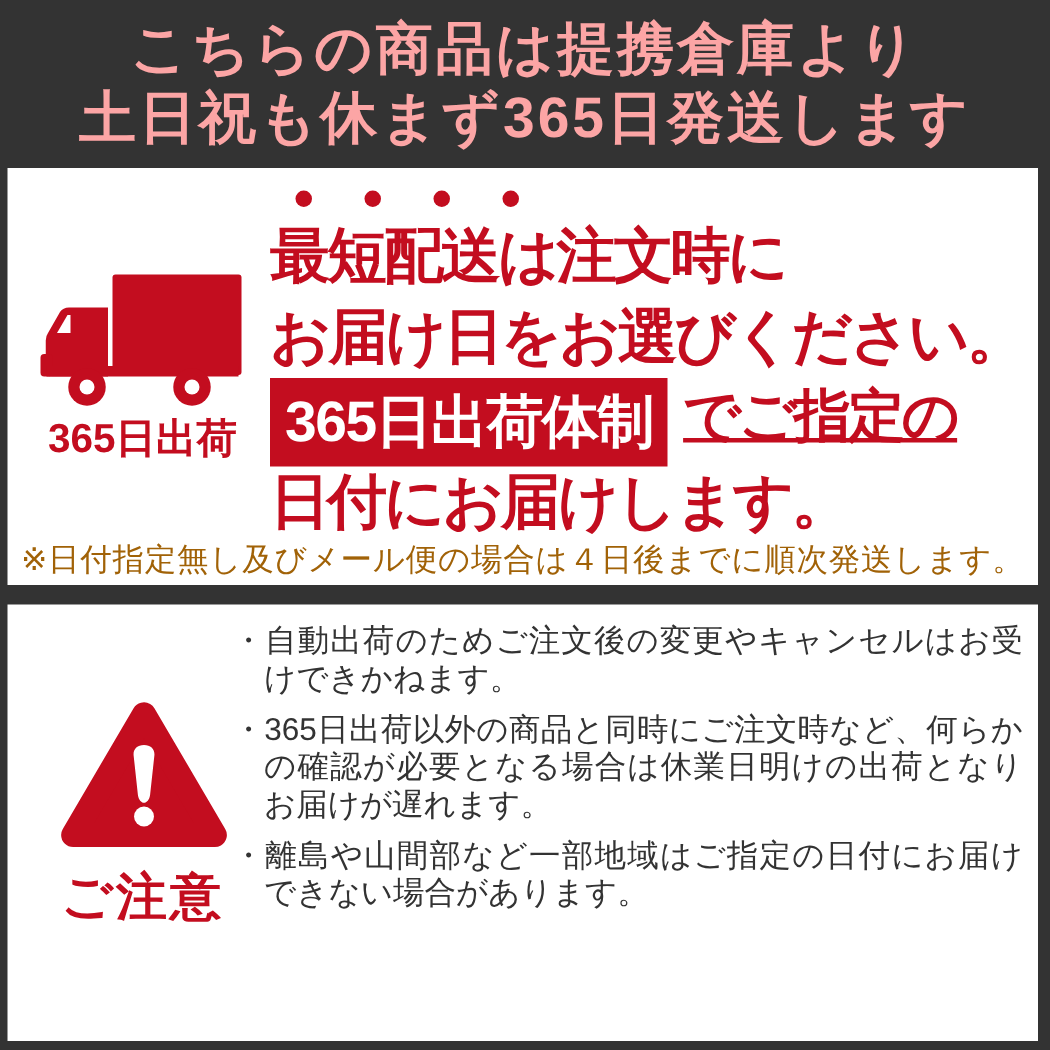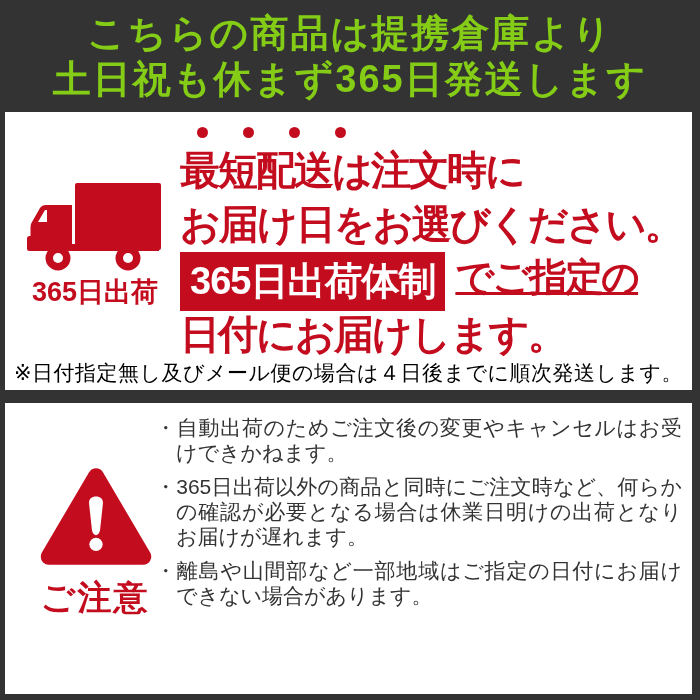--- a/index.html
+++ b/index.html
@@ -3,21 +3,21 @@
 <meta charset="utf-8">
 <style>
   html,body{margin:0;padding:0;background:#333333;}
   .stage{
     position:relative;width:700px;height:700px;background:#333333;
     font-family:"Liberation Sans","DejaVu Sans",sans-serif;overflow:hidden;
   }
   
   .banner{position:absolute;top:0;left:0;width:700px;height:112px;
     display:flex;flex-direction:column;justify-content:center;align-items:center;
-    color:#84cc16;font-weight:700;text-align:center;}
+    color:#fca5a5;font-weight:700;text-align:center;}
   .banner .bline{font-size:38px;line-height:46px;letter-spacing:2px;white-space:nowrap;}
   
   .panel{position:absolute;left:5px;right:8px;background:#ffffff;}
   .panel-ship{top:112px;height:278px;}
   .panel-caution{top:403px;height:291px;}
   
   .truck{position:absolute;left:18px;top:66px;width:144px;height:100px;}
   .ship-badge{position:absolute;left:0;top:162px;width:180px;text-align:center;
     color:var(--red);font-size:27px;font-weight:700;letter-spacing:0px;}
   .dot{position:absolute;top:15px;width:11px;height:11px;border-radius:50%;background:var(--red);}
@@ -25,21 +25,21 @@
   .hl{position:absolute;left:175px;color:var(--red);font-weight:700;white-space:nowrap;
     letter-spacing:-2px;}
   .hl1{top:31px;font-size:40px;}
   .hl2{top:85px;font-size:40px;}
   .hl-row{position:absolute;left:175px;top:140px;display:flex;align-items:flex-start;white-space:nowrap;}
   .hl-box{background:var(--red);color:#ffffff;font-size:38px;font-weight:700;
     padding:4px 10px;letter-spacing:-1px;}
   .hl-suffix{color:var(--red);font-size:38px;font-weight:700;margin-left:10px;letter-spacing:-2px;text-decoration:underline;}
   .hl3{top:195px;font-size:40px;}
   .ship-note{position:absolute;left:0;right:0;top:247px;text-align:center;
-    color:#000000;font-size:21px;letter-spacing:0.5px;white-space:nowrap;}
+    color:#a16207;font-size:21px;letter-spacing:0.5px;white-space:nowrap;}
   
   .warn-icon{position:absolute;left:32px;top:58px;width:118px;height:112px;}
   .warn-label{position:absolute;left:0;top:172px;width:180px;text-align:center;
     color:var(--red);font-size:34px;font-weight:700;letter-spacing:2px;}
   .caution-list{margin:0;padding:12px 10px 0 150px;list-style:none;}
   .caution-list li{color:#333333;font-size:21px;line-height:25px;
     padding-left:1em;text-indent:-1em;margin-bottom:9px;text-align:justify;}
   .caution-list li::before{content:"・";}
 </style>
 </head>

